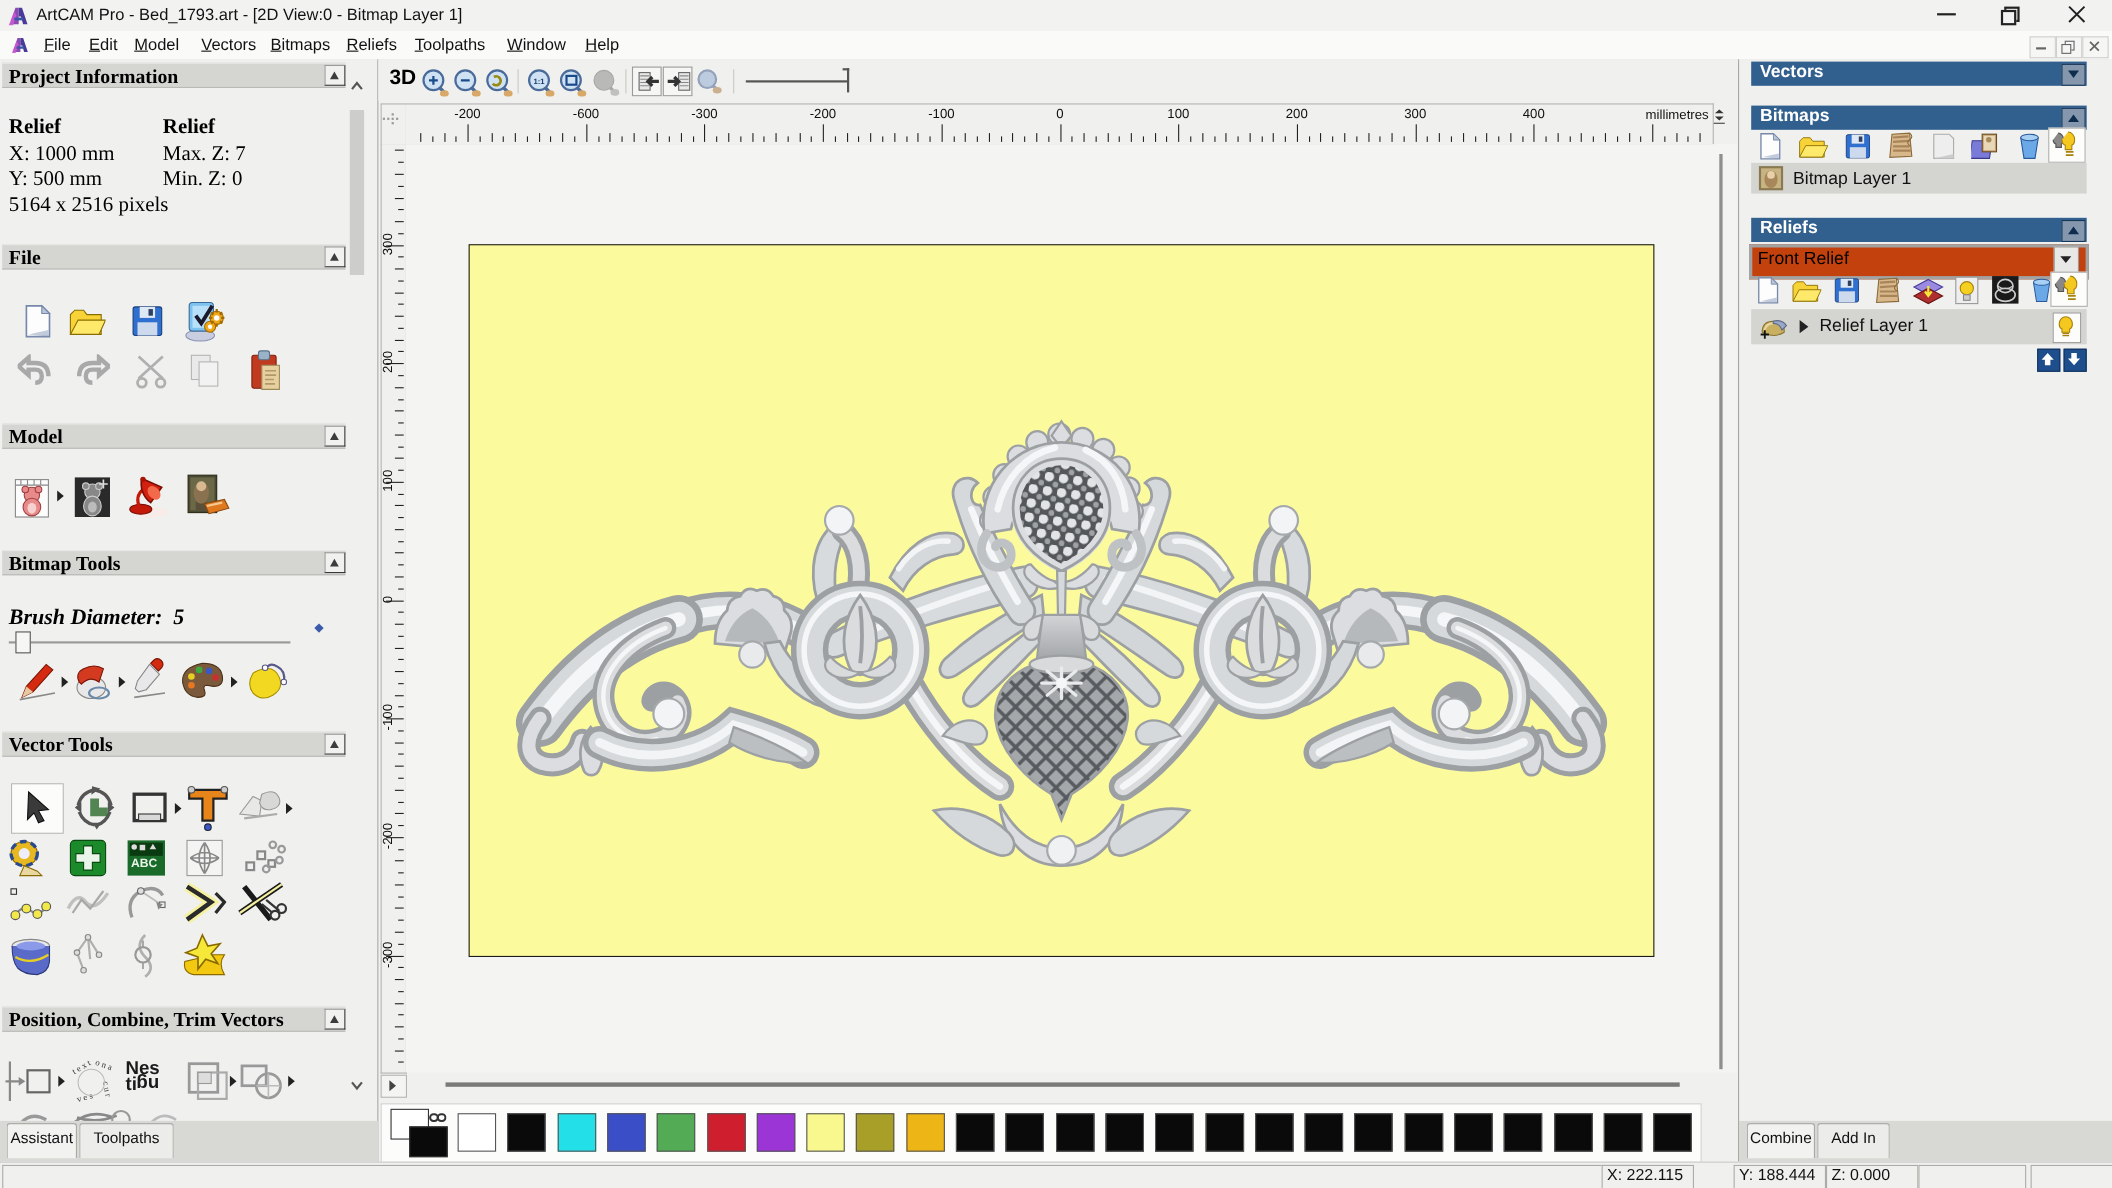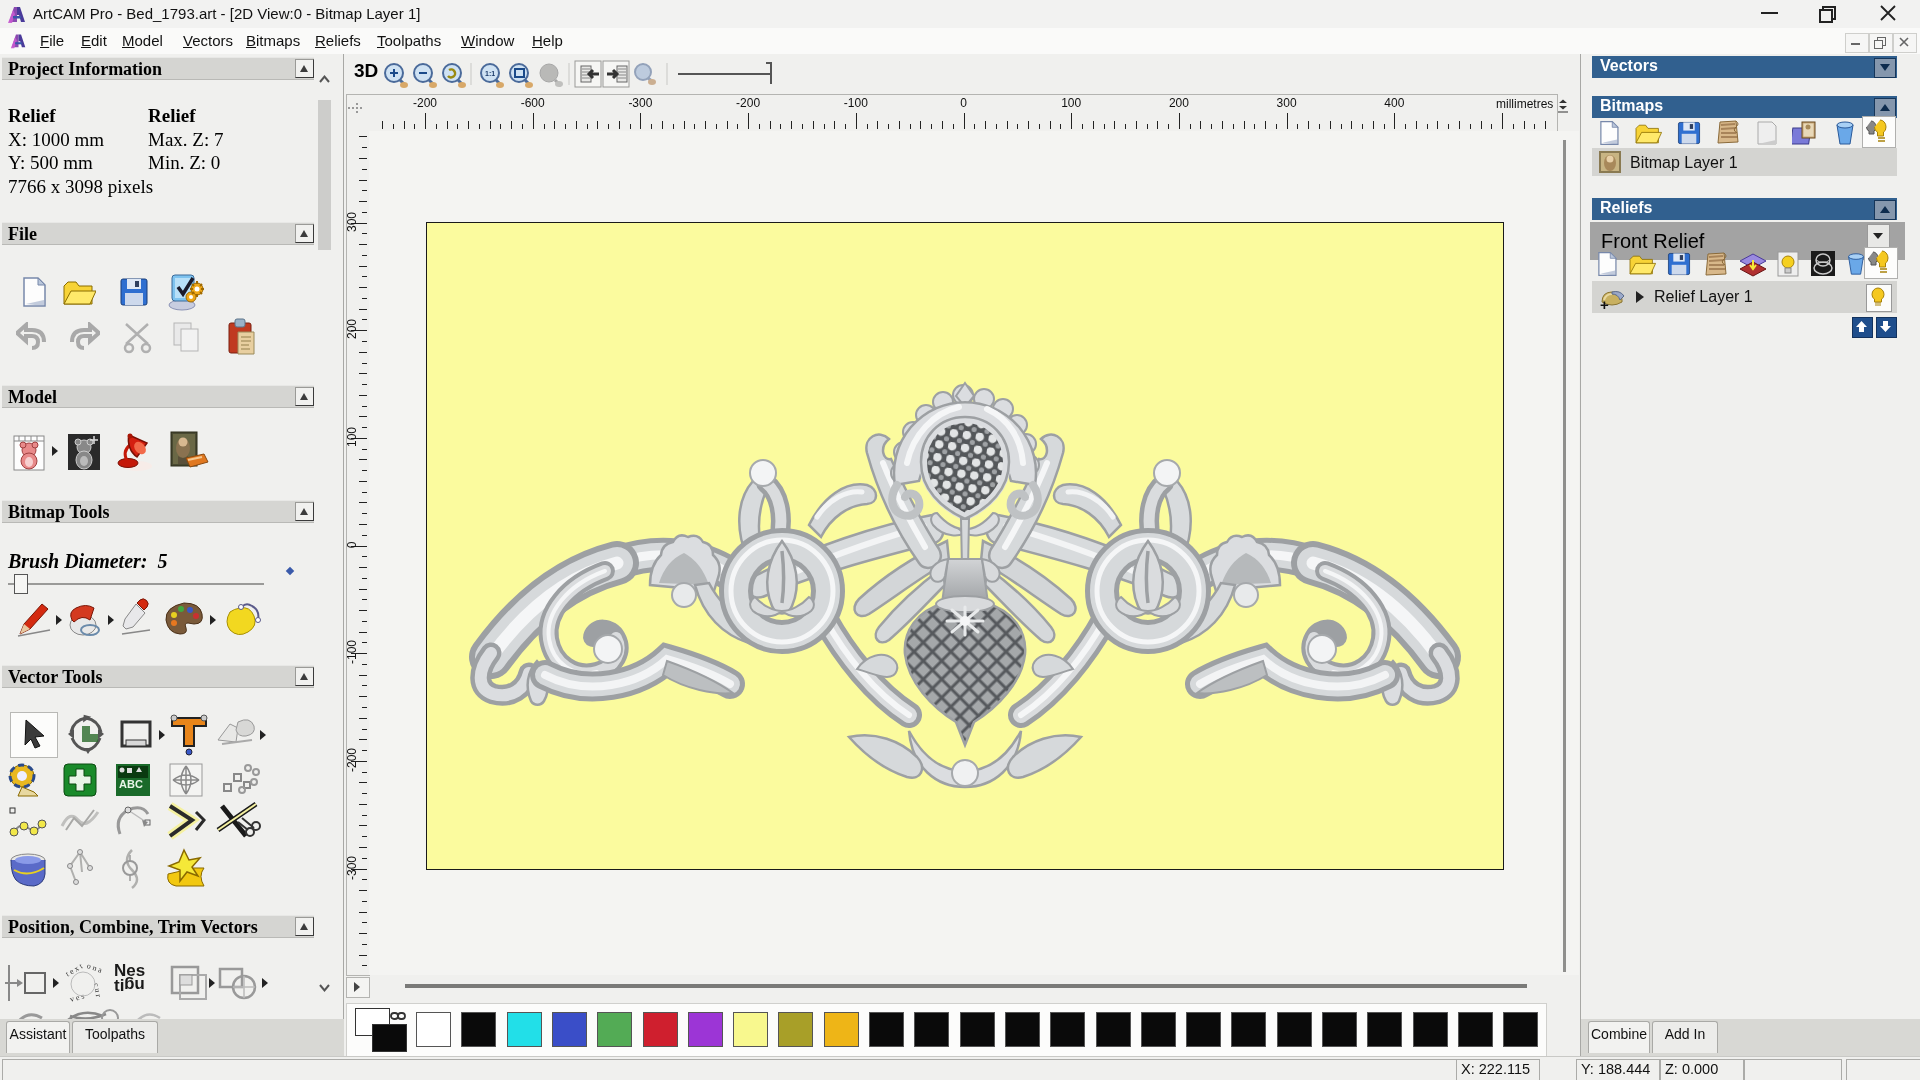--- a/index.html
+++ b/index.html
@@ -91,21 +91,21 @@
 <div class="abs" id="leftpanel"></div>
 <div class="abs" id="lpaneldiv"></div>
 <div class="abs lsechead" style="top:57px">Project Information</div>
 <div class="abs upbtn" style="left:295px;top:59px"></div>
 <div class="abs serifbody" style="left:8px;top:105px;font-size:19px;font-weight:bold">Relief</div>
 <div class="abs serifbody" style="left:148px;top:105px;font-size:19px;font-weight:bold">Relief</div>
 <div class="abs serifbody" style="left:8px;top:129px;font-size:19px">X: 1000 mm</div>
 <div class="abs serifbody" style="left:148px;top:129px;font-size:19px">Max. Z: 7</div>
 <div class="abs serifbody" style="left:8px;top:152px;font-size:19px">Y: 500 mm</div>
 <div class="abs serifbody" style="left:148px;top:152px;font-size:19px">Min. Z: 0</div>
-<div class="abs serifbody" style="left:8px;top:176px;font-size:19px">7766 x 3098 pixels</div>
+<div class="abs serifbody" style="left:8px;top:176px;font-size:19px">5164 x 2516 pixels</div>
 
 <div class="abs lsechead" style="top:222px">File</div>
 <div class="abs upbtn" style="left:295px;top:224px"></div>
 
 <svg class="abs" style="left:18px;top:276px" width="32" height="32" viewBox="0 0 32 32">
     <path d="M6 2 H20 L27 9 V30 H6 Z" fill="#fdfdfd" stroke="#7788aa" stroke-width="1.5"></path>
     <path d="M20 2 L20 9 H27 Z" fill="#b9c6da" stroke="#7788aa"></path>
     <path d="M8 28 L26 30 L26 24 Z" fill="#8899bb" opacity="0.5"></path>
   </svg>
 <svg class="abs" style="left:62px;top:278px" width="34" height="30" viewBox="0 0 34 30">
@@ -491,21 +491,21 @@
     <rect x="3" y="3" width="18" height="18" fill="#c8b483"></rect>
     <ellipse cx="12" cy="13" rx="6" ry="8" fill="#a8885a"></ellipse>
     <circle cx="12" cy="9" r="3.5" fill="#e8d0a8"></circle>
   </svg>
 <div class="abs" style="left:1630px;top:154px;font-size:16px;color:#111">Bitmap Layer 1</div>
 
 <div class="abs bluehead" style="left:1592px;top:198px;width:305px">Reliefs</div>
 <div class="abs" style="left:1874px;top:200px;width:20px;height:18px;background:#8597ad;border:1px solid #16365a">
     <div style="margin:5px 0 0 5px;width:0;height:0;border-left:5px solid transparent;border-right:5px solid transparent;border-bottom:7px solid #0e2c4e"></div>
   </div>
-<div class="abs" style="left:1590px;top:222px;width:298px;height:24px;background:#a3a3a3;border:6px solid #a3a3a3;font-size:20px;color:#000;padding:2px 0 0 5px">Front Relief</div>
+<div class="abs" style="left:1590px;top:222px;width:298px;height:24px;background:#c2410c;border:3px solid #a3a3a3;font-size:16px;color:#000;padding:2px 0 0 5px">Front Relief</div>
 <div class="abs" style="left:1867px;top:224px;width:21px;height:22px;background:#e8e8e6;border:1px solid #999">
     <div style="margin:8px 0 0 5px;width:0;height:0;border-left:5px solid transparent;border-right:5px solid transparent;border-top:6px solid #222"></div>
   </div>
 
 <svg class="abs" style="left:1594px;top:251px" width="26" height="26" viewBox="0 0 32 32">
     <path d="M6 2 H20 L27 9 V30 H6 Z" fill="#fdfdfd" stroke="#7788aa" stroke-width="1.5"></path>
     <path d="M20 2 L20 9 H27 Z" fill="#b9c6da" stroke="#7788aa"></path>
     <path d="M8 28 L26 30 L26 24 Z" fill="#8899bb" opacity="0.5"></path>
   </svg>
 <svg class="abs" style="left:1628px;top:253px" width="28" height="24" viewBox="0 0 34 30">

